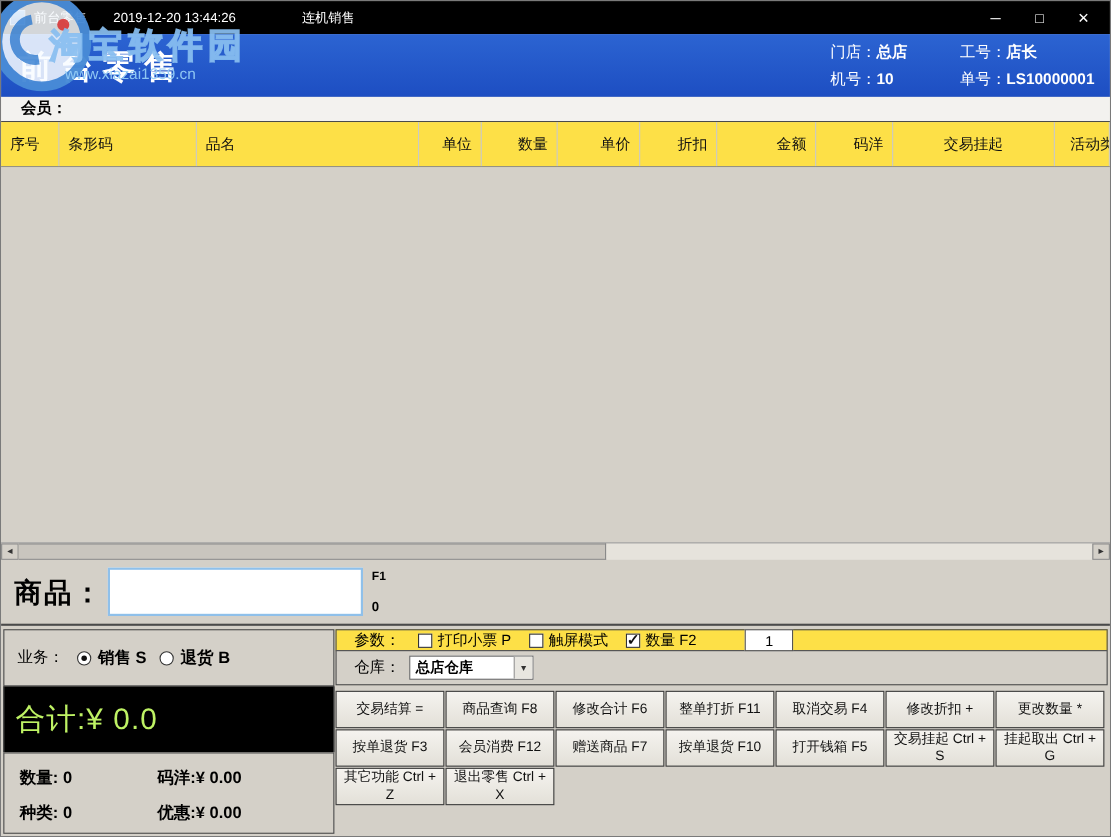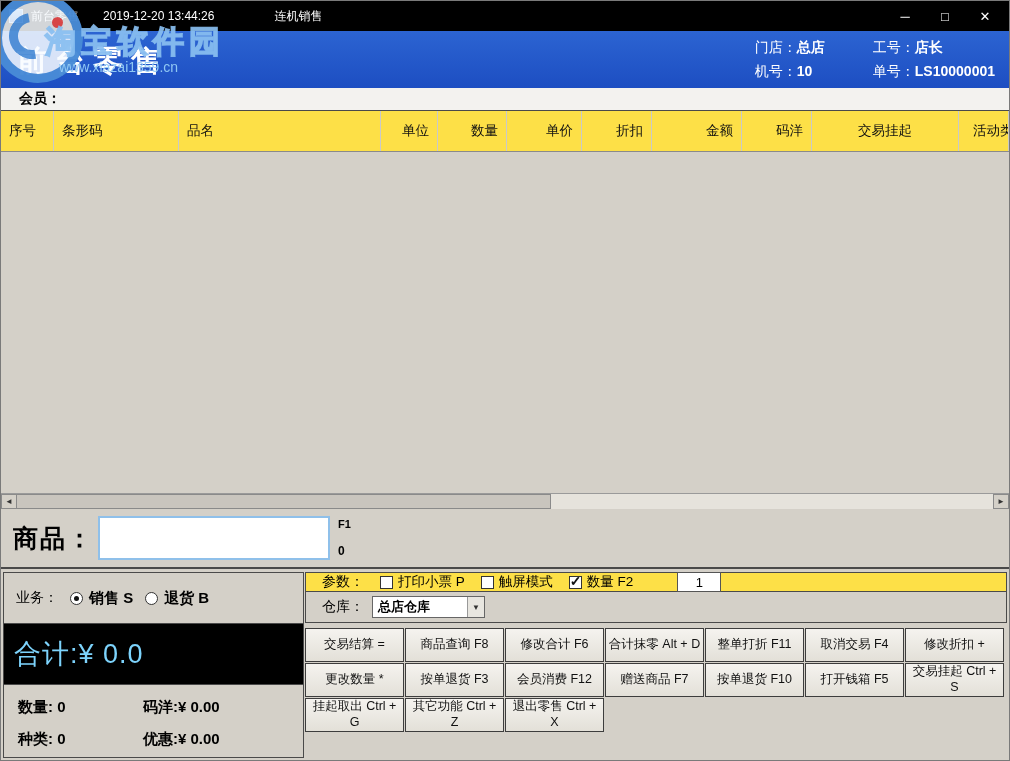--- a/index.html
+++ b/index.html
@@ -99,21 +99,21 @@
   }
   .biz-label { font-size:14px; }
   .radio-group { display:flex; align-items:center; gap:6px; margin-left:4px; }
   .radio {
     width:13px; height:13px; border:1px solid #333; border-radius:50%; background:#fff; position:relative;
   }
   .radio.checked::after { content:""; position:absolute; inset:3px; border-radius:50%; background:#111; }
   .radio-label { font-size:15px; font-weight:bold; }
 
   .total-display {
-    height:60px; background:#000; color:#7dd3fc; display:flex; align-items:center;
+    height:60px; background:#000; color:#bef264; display:flex; align-items:center;
     padding-left:10px; font-size:27px; letter-spacing:1px; border-left:1px solid #4a4a4a; border-right:1px solid #4a4a4a;
   }
   .stats-box {
     flex:1; border:1px solid #4a4a4a; background:#d4d0c8;
     display:grid; grid-template-columns:125px 1fr; grid-auto-rows:min-content;
     row-gap:13px; padding:13px 0 0 14px; font-size:15px; font-weight:bold;
   }
   .stat-item { white-space:nowrap; }
 
   .right-col { position:absolute; left:304px; top:3px; right:2px; bottom:4px; }
@@ -278,21 +278,20 @@
         <span>仓库：</span>
         <div class="dropdown">
           <span class="dropdown-value">总店仓库</span>
           <span class="dropdown-arrow">▼</span>
         </div>
       </div>
       <div class="btn-grid">
           <button class="fn-btn">交易结算 =</button>
           <button class="fn-btn">商品查询 F8</button>
           <button class="fn-btn">修改合计 F6</button>
-          <button class="fn-btn">合计抹零 Alt + D</button>
           <button class="fn-btn">整单打折 F11</button>
           <button class="fn-btn">取消交易 F4</button>
           <button class="fn-btn">修改折扣 +</button>
           <button class="fn-btn">更改数量 *</button>
           <button class="fn-btn">按单退货 F3</button>
           <button class="fn-btn">会员消费 F12</button>
           <button class="fn-btn">赠送商品 F7</button>
           <button class="fn-btn">按单退货 F10</button>
           <button class="fn-btn">打开钱箱 F5</button>
           <button class="fn-btn">交易挂起 Ctrl + S</button>

